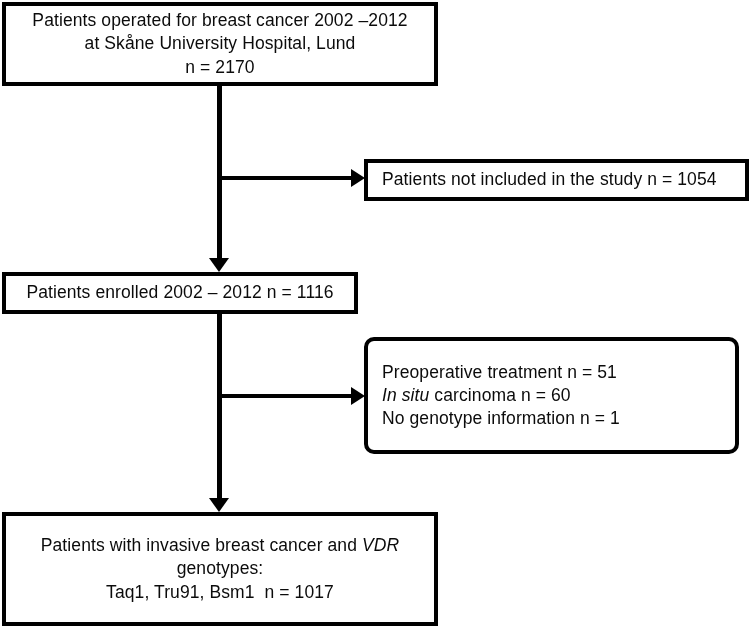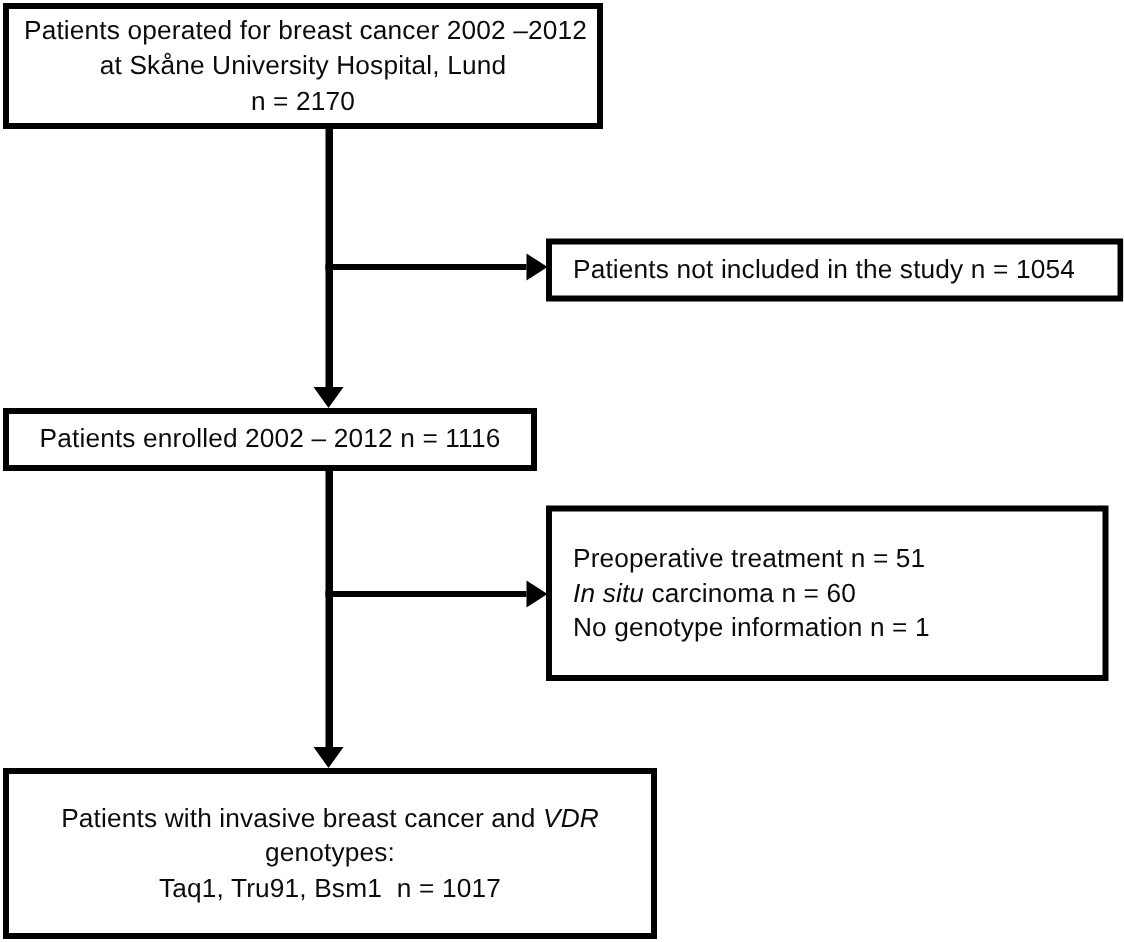--- a/index.html
+++ b/index.html
@@ -32,24 +32,24 @@
     display: block;
     white-space: pre;
   }
   .center { text-align: center; }
   .left   { text-align: left; }
   .pad-left { padding-left: 14px; padding-right: 22px; }
   .pad-ctr  { padding-left: 10px; padding-right: 10px; }
   em.ital { }
 
   
-  #box-cohort      { left: 2px;   top: 2px;   width: 400px; height: 84px; }
+  #box-cohort      { left: 2px;   top: 2px;   width: 436px; height: 84px; }
   #box-excluded    { left: 364px; top: 159px; width: 385px; height: 42px; }
   #box-enrolled    { left: 2px;   top: 272px; width: 356px; height: 42px; }
-  #box-exclusions  { left: 364px; top: 337px; width: 375px; height: 117px; }
+  #box-exclusions  { left: 364px; top: 337px; width: 375px; height: 117px; border-radius: 10px; }
   #box-final       { left: 2px;   top: 512px; width: 436px; height: 114px; }
 
   
   .conn {
     position: absolute;
     background: #000000;
   }
   .v-trunk-1 { left: 217px; top: 86px;  width: 5px; height: 172px; }
   .h-branch-1 { left: 217px; top: 176px; width: 134px; height: 4px; }
   .v-trunk-2 { left: 217px; top: 314px; width: 5px; height: 184px; }

